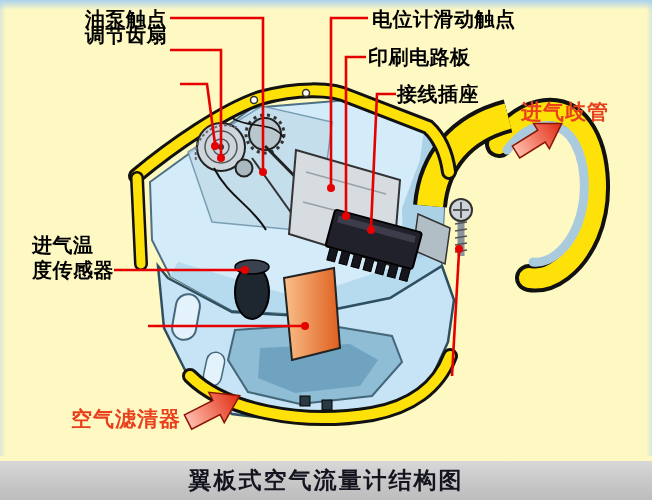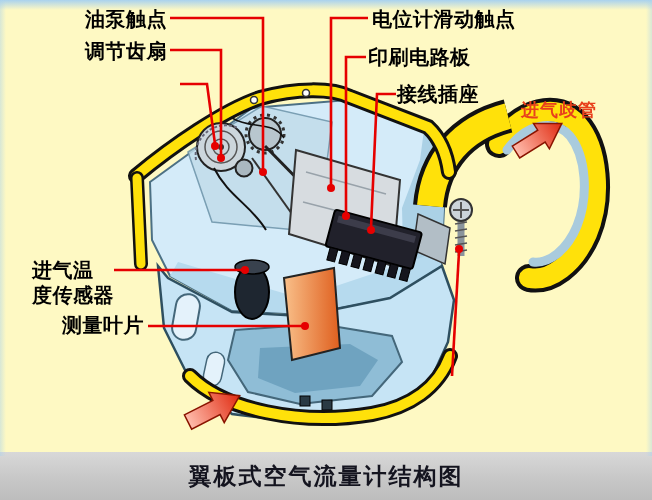--- a/index.html
+++ b/index.html
@@ -11,22 +11,22 @@
     background:linear-gradient(180deg,#a9d2ee 0%,rgba(255,255,255,0) 100%);}
   .frame-left{position:absolute;top:0;left:0;width:6px;bottom:44px;opacity:.45;
     background:linear-gradient(90deg,#a9d2ee 0%,rgba(255,255,255,0) 100%);}
   .frame-right{position:absolute;top:0;right:0;width:6px;bottom:44px;opacity:.45;
     background:linear-gradient(270deg,#a9d2ee 0%,rgba(255,255,255,0) 100%);}
   svg.art{position:absolute;left:0;top:0;}
   .leader{stroke:var(--leader-red,#e60000);stroke-width:2.6;fill:none;}
   .ldot{fill:var(--leader-red,#e60000);stroke:none;}
   .lbl{position:absolute;font-weight:bold;font-size:20px;line-height:1.25;
     color:var(--label-text,#000);letter-spacing:.5px;white-space:pre-line;}
-  .lbl.red{color:var(--red-label,#e8401c);font-size:18px;letter-spacing:1px;}
-  .caption-bar{position:absolute;left:0;right:0;bottom:0;height:48px;
+  .lbl.red{color:var(--red-label,#e8401c);font-size:21px;letter-spacing:1px;}
+  .caption-bar{position:absolute;left:0;right:0;bottom:0;height:39px;
     background:linear-gradient(180deg,#d8d8d8 0%,var(--caption-bg,#c6c6c6) 60%,#bdbdbd 100%);
     display:flex;align-items:center;justify-content:center;}
   .caption-bar span{font-size:23px;font-weight:bold;letter-spacing:2px;
     color:var(--caption-text,#14141f);}
 </style>
 </head>
 <body>
 
 <div class="stage">
 
@@ -162,28 +162,28 @@
       <polyline class="leader" points="114,270 242,270"></polyline>
       <circle class="ldot" cx="245" cy="270" r="4"></circle>
       <polyline class="leader" points="148,326 302,326"></polyline>
       <circle class="ldot" cx="305" cy="326" r="4"></circle>
       <polyline class="leader" points="452,376 459,252"></polyline>
       <circle class="ldot" cx="459" cy="249" r="4"></circle>
     </g>
   </svg>
 
   <div class="lbl" style="left:85px;top:7px">油泵触点</div>
-  <div class="lbl" style="left:85px;top:39px">调节齿扇</div>
+  <div class="lbl" style="left:85px;top:23px">调节齿扇</div>
   <div class="lbl" style="left:372px;top:7px">电位计滑动触点</div>
   <div class="lbl" style="left:368px;top:45px">印刷电路板</div>
   <div class="lbl" style="left:397px;top:82px">接线插座</div>
   <div class="lbl red" style="left:521px;top:99px">进气歧管</div>
-  <div class="lbl" style="left:32px;top:258px">进气温
+  <div class="lbl" style="left:32px;top:233px">进气温
 度传感器</div>
-  <div class="lbl" style="left:62px;top:313px">测量叶片</div>
+  <div class="lbl red" style="left:71px;top:406px">空气滤清器</div>
 
   <div class="caption-bar">
     <span>翼板式空气流量计结构图</span>
   </div>
 
   <div class="frame-top"></div>
   <div class="frame-left"></div>
   <div class="frame-right"></div>
 </div>
 

